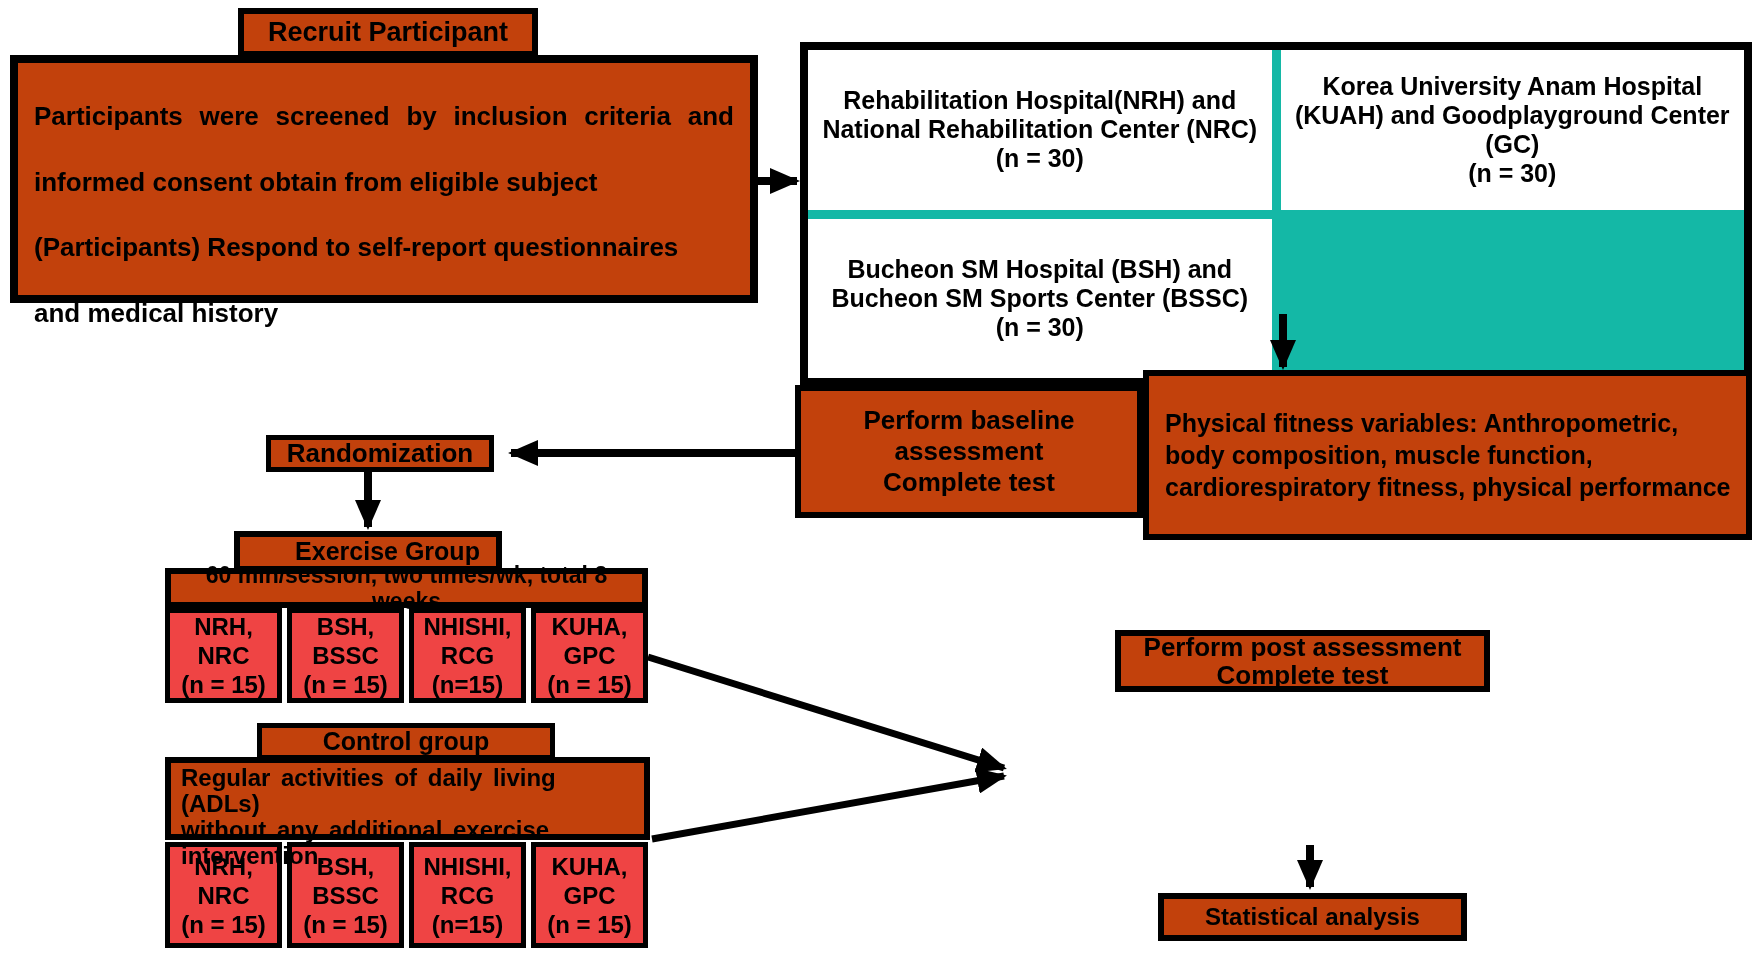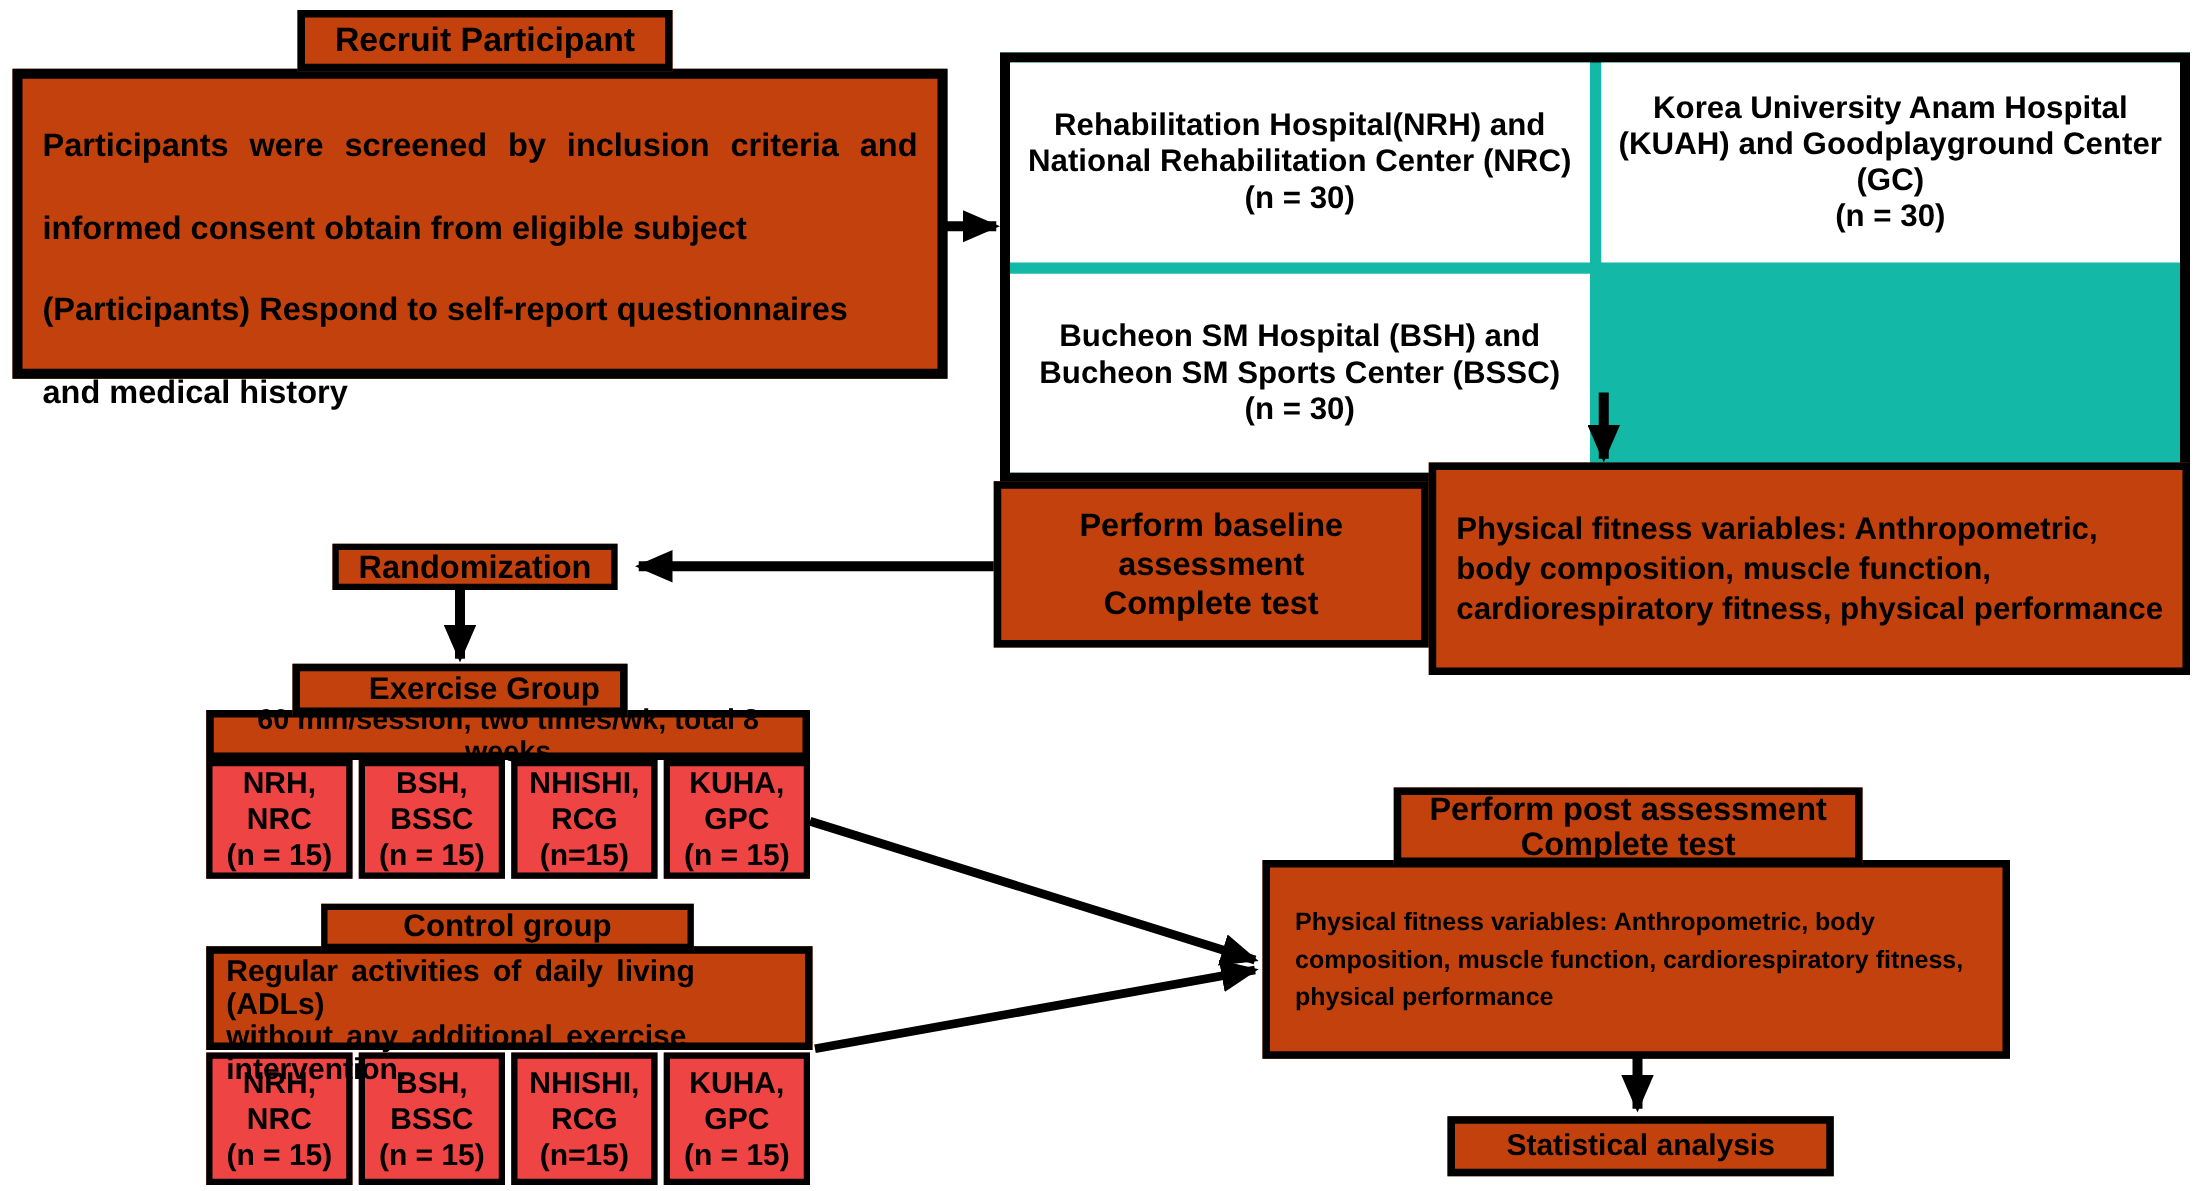--- a/index.html
+++ b/index.html
@@ -117,23 +117,20 @@
 BSSC
 (n = 15)</div>
     <div class="sub-cell">NHISHI,
 RCG
 (n=15)</div>
     <div class="sub-cell">KUHA,
 GPC
 (n = 15)</div>
   </div>
 
-  <div class="bx" id="post-box">Physical fitness variables: Anthropometric, body
-composition, muscle function, cardiorespiratory fitness,
-physical performance</div>
   <div class="bx" id="post-title">Perform post assessment
 Complete test</div>
 
   <div class="bx" id="stat-box">Statistical analysis</div>
 
   <svg id="arrows" viewBox="0 0 1764 953" xmlns="http://www.w3.org/2000/svg">
     <defs>
       <marker id="ah" viewBox="0 0 30 26" refX="27" refY="13" markerWidth="30" markerHeight="26" orient="auto" markerUnits="userSpaceOnUse">
         <path d="M0,0 L30,13 L0,26 Z" fill="#000"></path>
       </marker>

